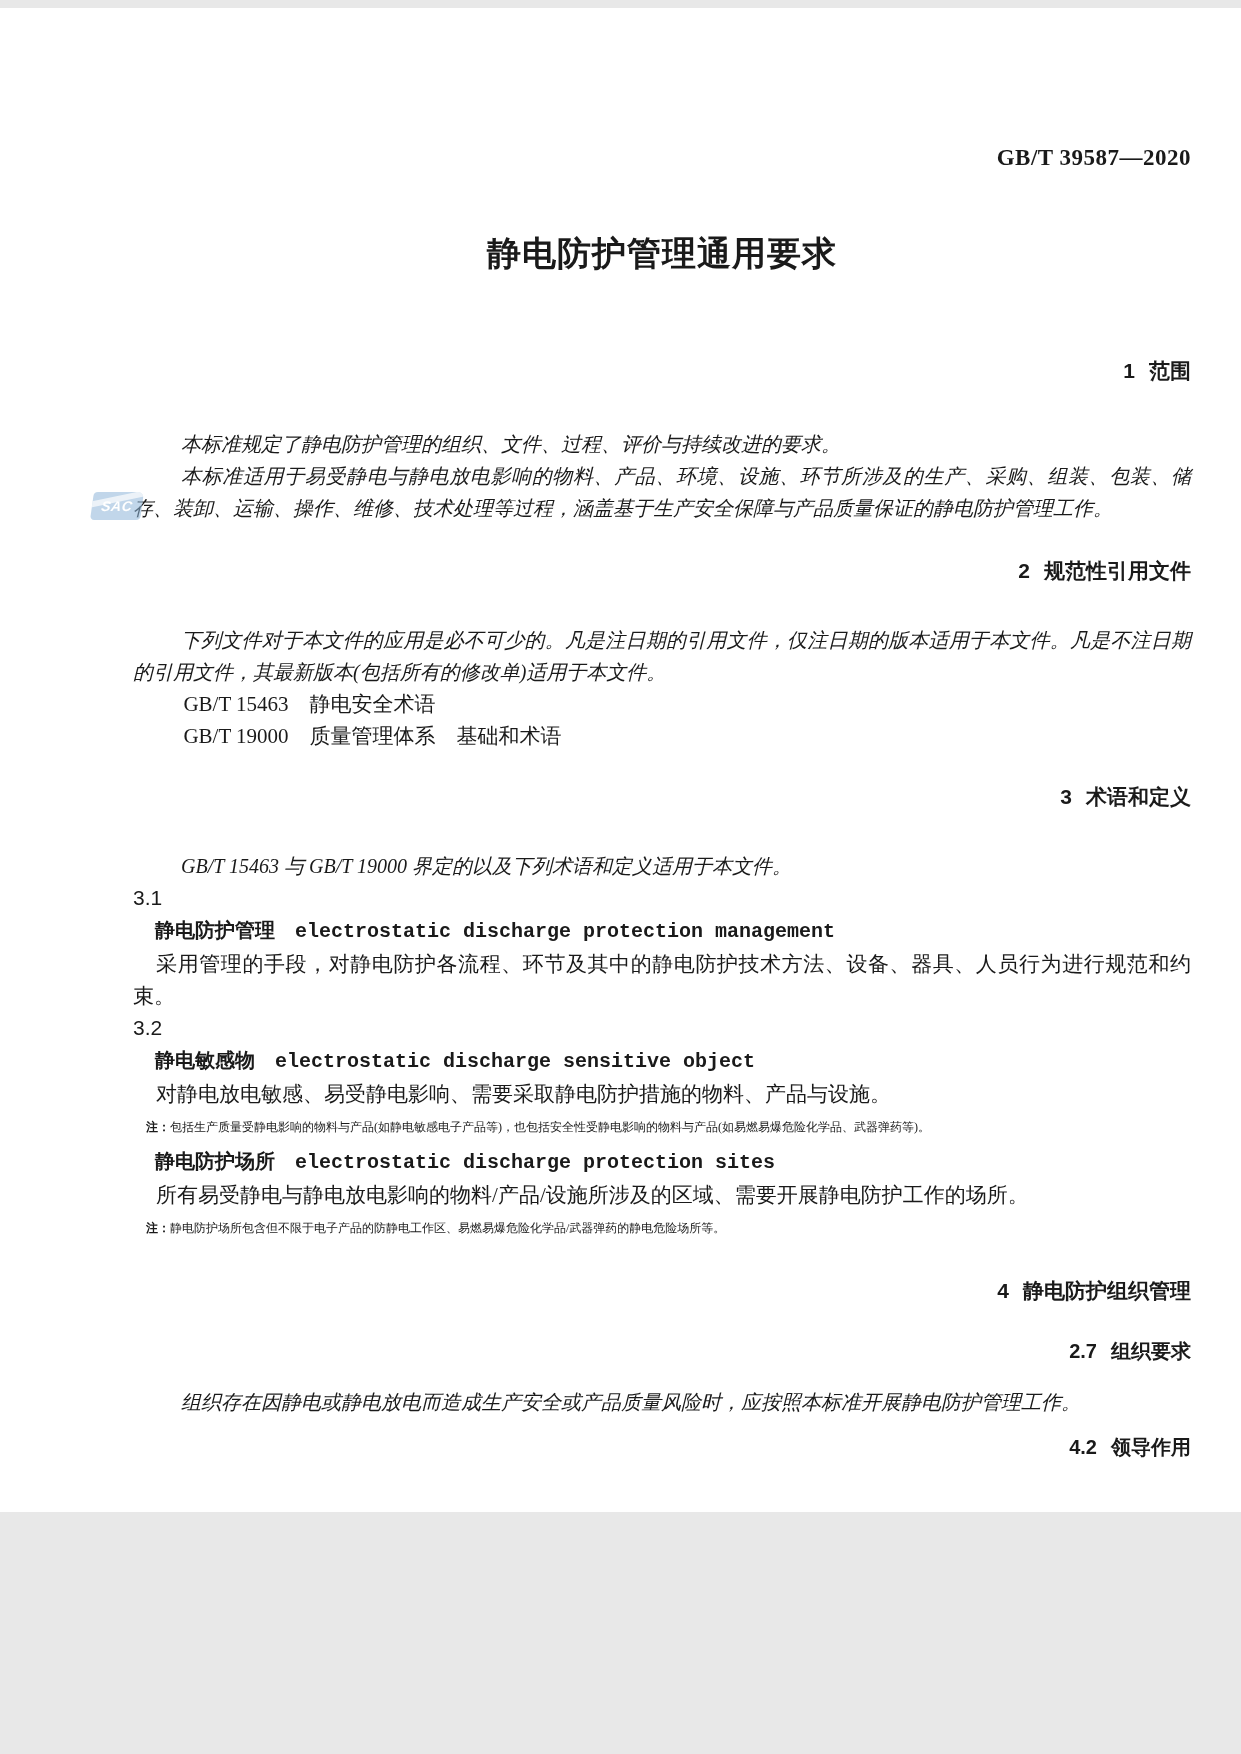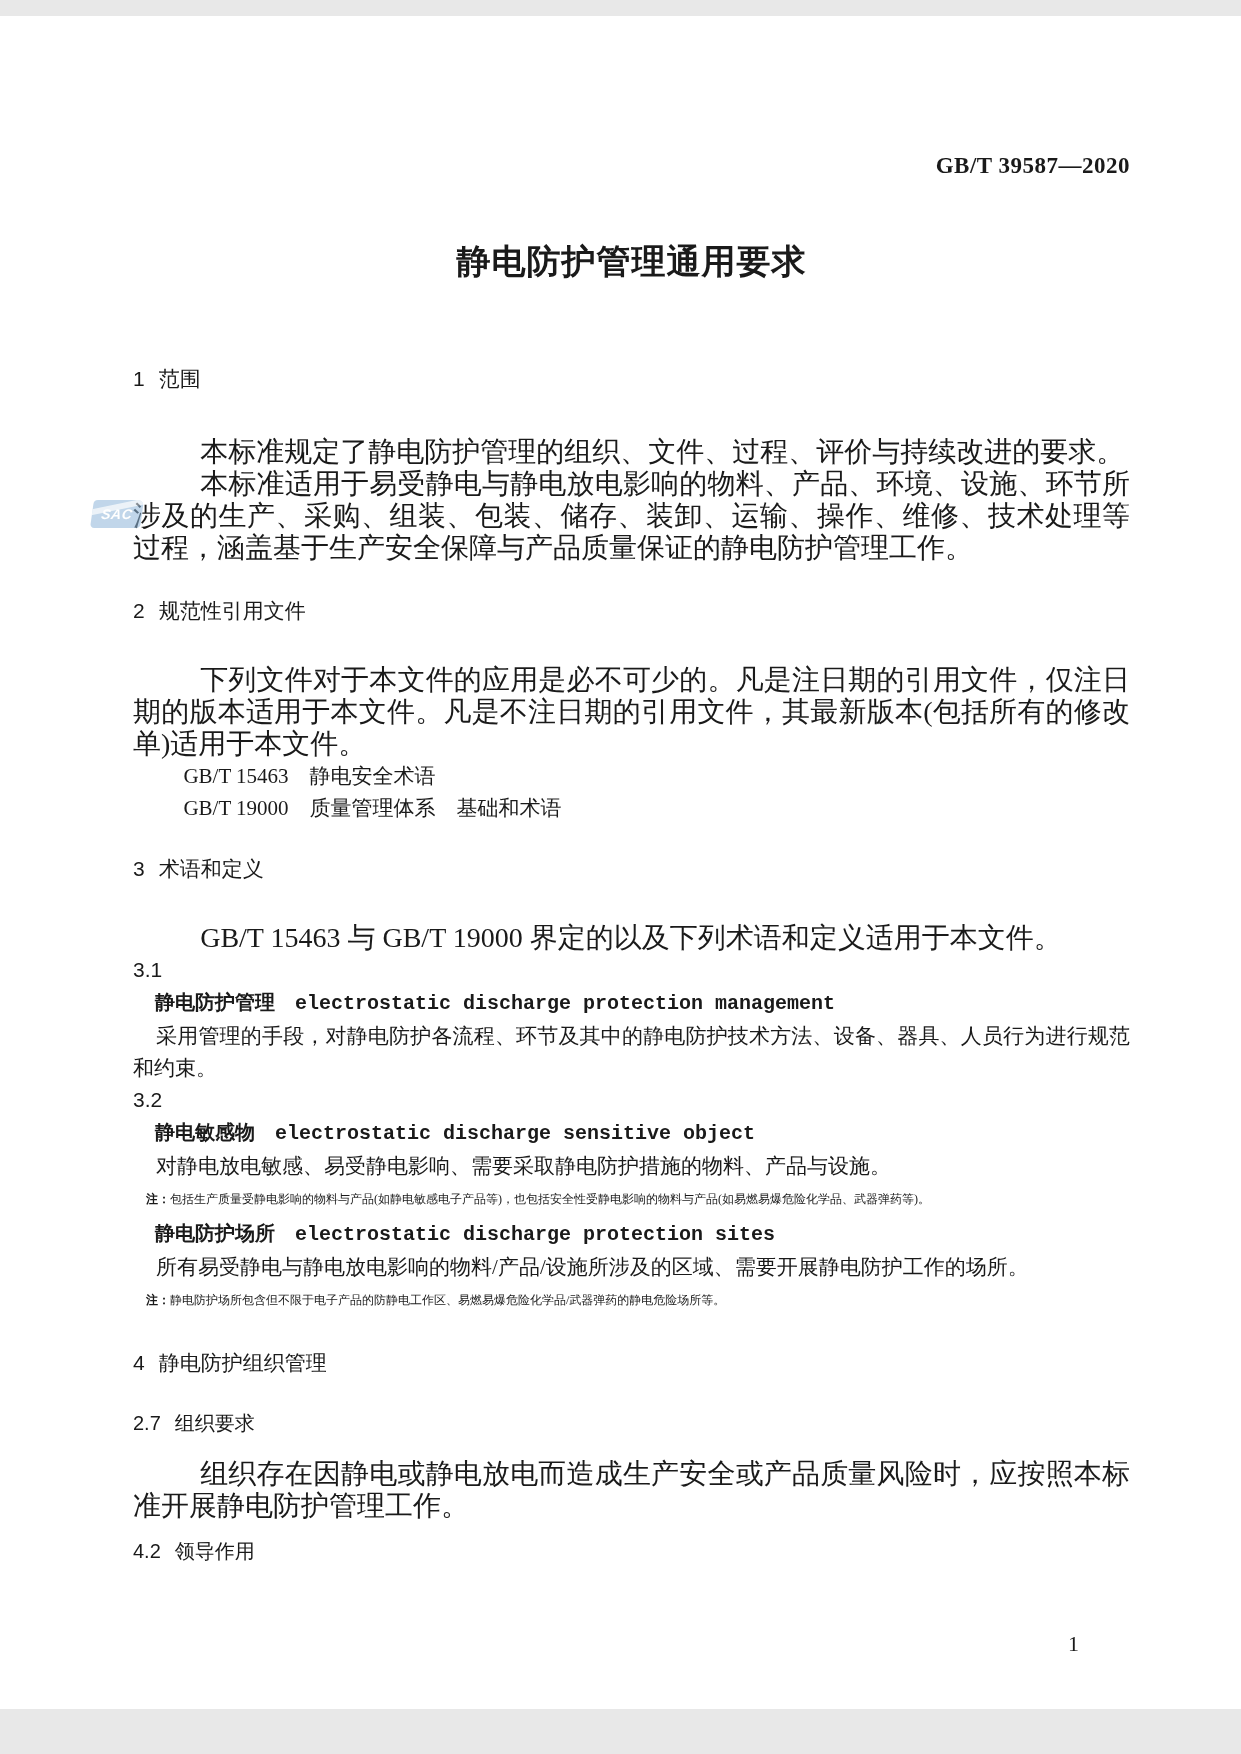--- a/index.html
+++ b/index.html
@@ -1,25 +1,25 @@
 <!DOCTYPE html>
 <html lang="zh"><head>
 <meta charset="utf-8">
 <style>
   html,body{margin:0;padding:0;background:#e8e8e8;}
   .page{
     position:relative;
-    width:1241px;height:1693px;
-    margin:16px auto;
+    width:1241px;height:1504px;
+    margin:8px auto;
     background:#ffffff;
     color:#1a1a1a;
     font-family:"Liberation Serif","DejaVu Serif",serif;
     overflow:hidden;
     box-sizing:border-box;
-    padding:138px 111px 0 133px;
+    padding:138px 50px 0 133px;
   }
   
   .std-code{
     text-align:right;
     font-family:"Liberation Serif","DejaVu Serif",serif;
     font-weight:700;
     font-size:23px;
     line-height:24px;
     letter-spacing:.5px;
   }
@@ -29,37 +29,39 @@
     text-align:center;
     font-family:"Liberation Sans","DejaVu Sans",sans-serif;
     font-weight:700;
     font-size:34px;
     line-height:38px;
     letter-spacing:1px;
   }
   
   .sec-h{
     font-family:"Liberation Sans","DejaVu Sans",sans-serif;
-    font-weight:400;
+    font-weight:700;
     font-size:21px;
     line-height:26px;
+    text-align:right;
   }
   .sec-h .num{display:inline-block;margin-right:14px;}
   .h-top1{margin-top:86px;}
   .h-top2{margin-top:34px;}
   .h-top3{margin-top:32px;}
   .h-sub{margin-top:34px;font-size:20px;}
   .h-sub2{margin-top:16px;font-size:20px;}
   
   .para{
-    font-size:28px;
+    font-size:20px;
     line-height:32px;
     text-align:justify;
     text-indent:2.4em;
     margin:0;
+    font-style:italic;
   }
   .mt-para{margin-top:44px;}
   .mt-para2{margin-top:40px;}
   .mt-para3{margin-top:22px;}
   
   .ref-line{
     font-size:21px;
     line-height:32px;
     text-indent:2.4em;
   }

